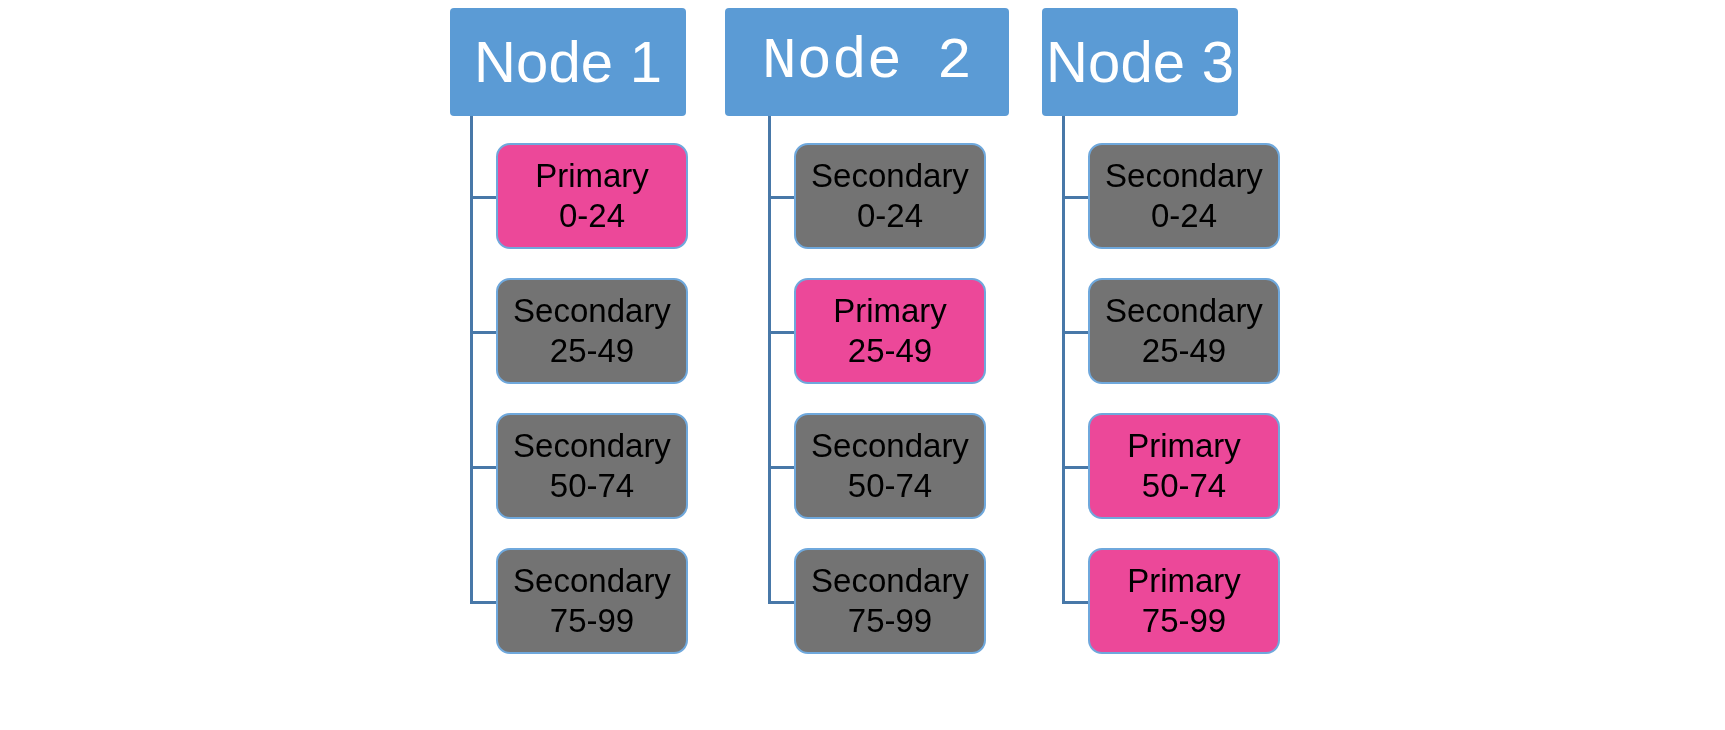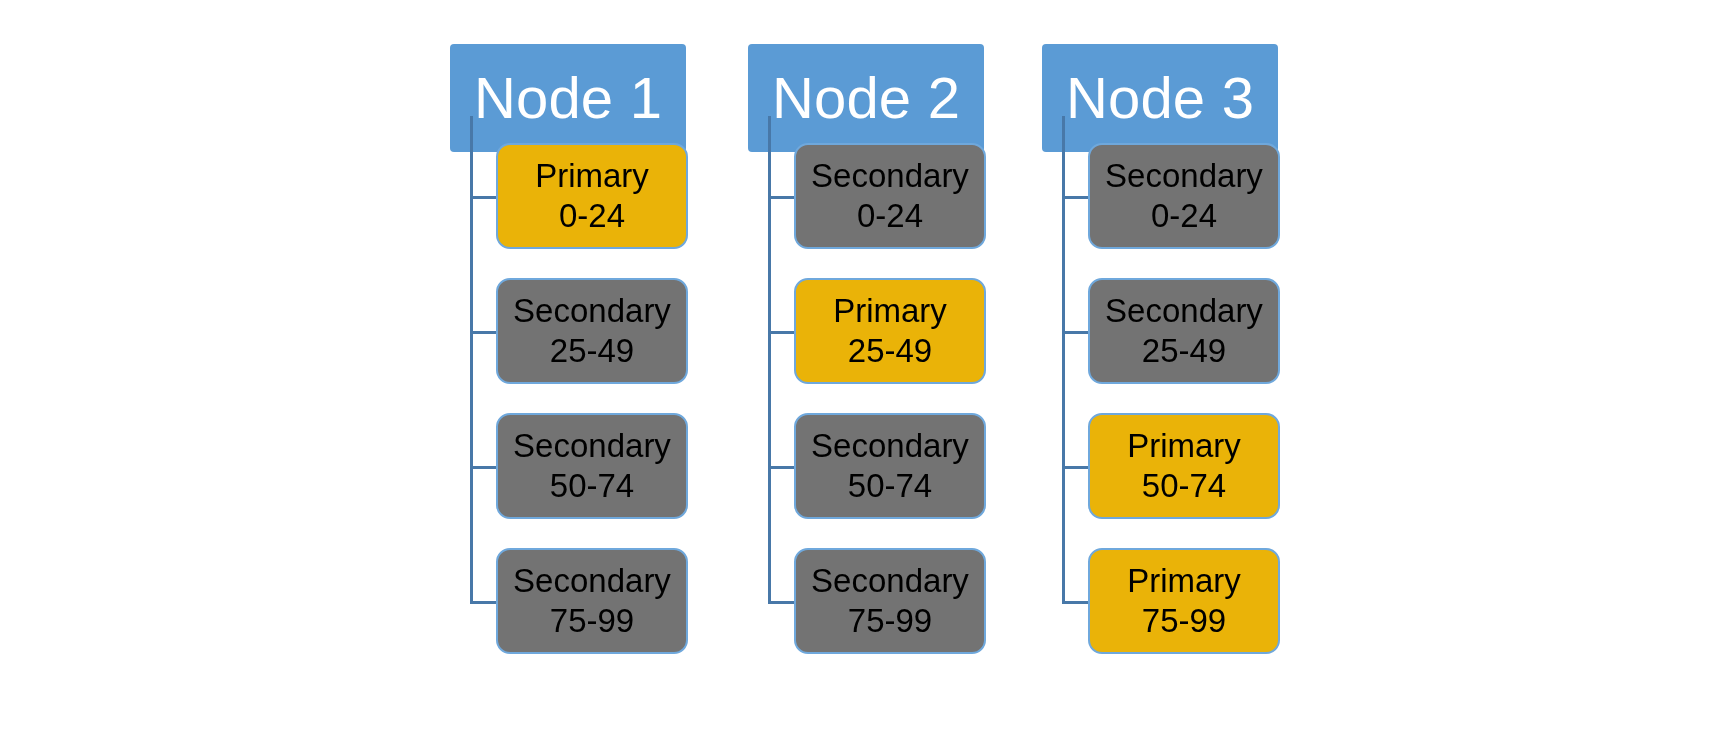--- a/index.html
+++ b/index.html
@@ -35,21 +35,20 @@
     background: #5B9BD5;
     border-radius: 4px;
     color: #ffffff;
     display: flex;
     align-items: center;
     justify-content: center;
     font-size: 58px;
     line-height: 1;
     letter-spacing: 0.2px;
     box-sizing: border-box;
-    margin-top: 36px;
   }
 
   
   .trunk {
     position: absolute;
     width: 3px;
     background: #4878A8;
   }
   .stub {
     position: absolute;
@@ -65,21 +64,21 @@
     box-sizing: border-box;
     display: flex;
     flex-direction: column;
     align-items: center;
     justify-content: center;
     color: #000000;
     font-size: 33px;
     line-height: 1.22;
     text-align: center;
   }
-  .role-box.primary   { background: #eab308; }
+  .role-box.primary   { background: #ec4899; }
   .role-box.secondary { background: #737373; }
 
   .role-box .role-label,
   .role-box .role-range {
     display: block;
     white-space: nowrap;
   }
 </style>
 </head>
 <body>
@@ -108,21 +107,21 @@
       <span class="role-label">Secondary</span>
       <span class="role-range">50-74</span>
     </div>
     <div class="role-box secondary" style="left:496px; top:548px; width:192px; height:106px;">
       <span class="role-label">Secondary</span>
       <span class="role-range">75-99</span>
     </div>
   </div>
 
   <div class="column" style="left:0px;">
-    <div class="node-header" style="left:748px; width:236px;">Node 2</div>
+    <div class="node-header" style="left:725px; width:284px;font-family:Liberation Mono, monospace;">Node 2</div>
 
     <div class="trunk" style="left:768px; top:116px; height:487px;"></div>
 
     <div class="stub" style="left:768px; top:196px; width:28px;"></div>
     <div class="stub" style="left:768px; top:331px; width:28px;"></div>
     <div class="stub" style="left:768px; top:466px; width:28px;"></div>
     <div class="stub" style="left:768px; top:601px; width:28px;"></div>
 
     <div class="role-box secondary" style="left:794px; top:143px; width:192px; height:106px;">
       <span class="role-label">Secondary</span>
@@ -136,21 +135,21 @@
       <span class="role-label">Secondary</span>
       <span class="role-range">50-74</span>
     </div>
     <div class="role-box secondary" style="left:794px; top:548px; width:192px; height:106px;">
       <span class="role-label">Secondary</span>
       <span class="role-range">75-99</span>
     </div>
   </div>
 
   <div class="column" style="left:0px;">
-    <div class="node-header" style="left:1042px; width:236px;">Node 3</div>
+    <div class="node-header" style="left:1042px; width:196px;">Node 3</div>
 
     <div class="trunk" style="left:1062px; top:116px; height:487px;"></div>
 
     <div class="stub" style="left:1062px; top:196px; width:28px;"></div>
     <div class="stub" style="left:1062px; top:331px; width:28px;"></div>
     <div class="stub" style="left:1062px; top:466px; width:28px;"></div>
     <div class="stub" style="left:1062px; top:601px; width:28px;"></div>
 
     <div class="role-box secondary" style="left:1088px; top:143px; width:192px; height:106px;">
       <span class="role-label">Secondary</span>

